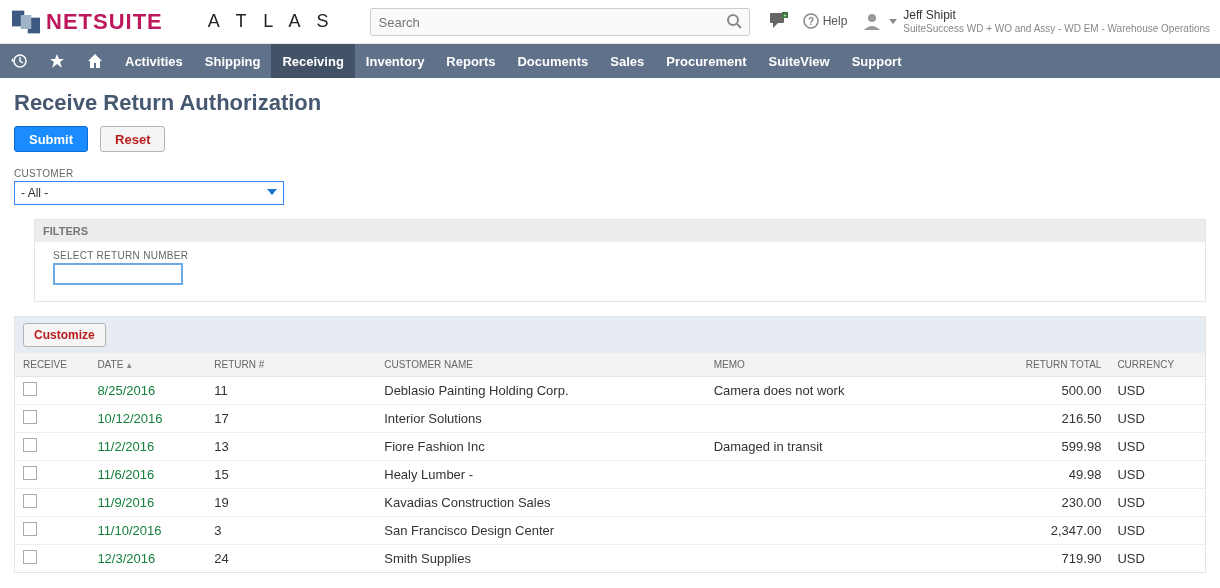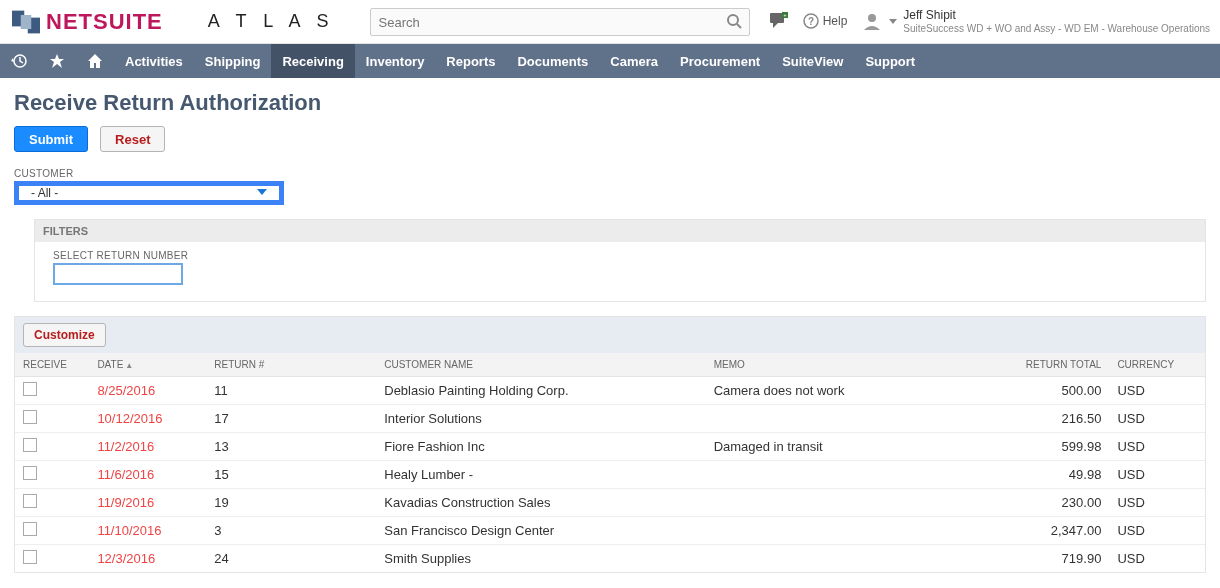--- a/index.html
+++ b/index.html
@@ -30,37 +30,37 @@
 
   
   .page { padding: 12px 14px 30px 14px; }
   .page-title { font-size: 22px; font-weight: 700; color: #465870; margin-bottom: 10px; }
   .btnrow { display: flex; gap: 12px; margin-bottom: 16px; }
   .btn { height: 26px; padding: 0 14px; border-radius: 3px; font-size: 13px; font-weight: 700; cursor: pointer; border: 1px solid; }
   .btn-primary { background: #1a8cff; border-color: #0a6cd6; color: #fff; }
   .btn-default { background: #f5f5f5; border-color: #b5b5b5; color: #b91c1c; }
 
   .field-label { font-size: 10px; color: #666; letter-spacing: 0.3px; margin-bottom: 2px; }
-  .customer-select { position: relative; width: 270px; height: 24px; border: 5px solid #3b82f6; background: #fff; display: flex; align-items: center; padding: 0 12px; cursor: pointer; margin-bottom: 14px; }
+  .customer-select { position: relative; width: 270px; height: 24px; border: 1px solid #3b82f6; background: #fff; display: flex; align-items: center; padding: 0 6px; cursor: pointer; margin-bottom: 14px; }
   .customer-select .caret { margin-left: auto; color: #1976d2; }
 
   .filters-panel { border: 1px solid #e4e4e4; background: #fff; margin-left: 20px; margin-bottom: 14px; }
   .filters-head { background: #ececec; padding: 5px 8px; font-size: 11px; font-weight: 700; color: #777; }
   .filters-body { padding: 8px 18px 16px 18px; }
   .return-input { width: 130px; height: 22px; border: 2px solid #6fa8e6; padding: 0 4px; font-size: 12px; outline: none; }
 
   .grid-wrap { border: 1px solid #e4e4e4; }
   .grid-toolbar { background: #e7ecf2; padding: 6px 8px; }
   .btn-small { height: 24px; padding: 0 10px; font-size: 12px; }
 
   table.grid { width: 100%; border-collapse: collapse; }
   table.grid th { background: #f3f3f3; font-size: 10px; font-weight: 400; color: #666; text-align: left; padding: 6px 8px; border-bottom: 1px solid #e4e4e4; text-transform: uppercase; }
   table.grid th.right, table.grid td.right { text-align: right; }
   table.grid td { font-size: 13px; padding: 5px 8px; border-bottom: 1px solid #eee; color: #333; }
-  table.grid td.linkish { color: #ef4444; }
+  table.grid td.linkish { color: #15803d; }
   table.grid tr:last-child td { border-bottom: none; }
   .chk { width: 14px; height: 14px; border: 1px solid #aaa; display: inline-block; cursor: pointer; background: #fff; }
   .sort-asc { font-size: 8px; vertical-align: middle; margin-left: 2px; color: #888; }
 
   .col-receive { width: 70px; }
   .col-date { width: 110px; }
   .col-return { width: 160px; }
   .col-customer { width: 310px; }
   .col-memo { width: 260px; }
   .col-total { width: 120px; }
@@ -138,21 +138,21 @@
         <polygon points="9,2 2,9 4,9 4,16 8,16 8,11 10,11 10,16 14,16 14,9 16,9"></polygon>
       </svg>
   </div>
   <div id="nav-items" style="display:flex;height:100%;">
       <div class="nav-item">Activities</div>
       <div class="nav-item">Shipping</div>
       <div class="nav-item active">Receiving</div>
       <div class="nav-item">Inventory</div>
       <div class="nav-item">Reports</div>
       <div class="nav-item">Documents</div>
-      <div class="nav-item">Camera</div>
+      <div class="nav-item">Sales</div>
       <div class="nav-item">Procurement</div>
       <div class="nav-item">SuiteView</div>
       <div class="nav-item">Support</div>
     </div>
 </div>
 
 <div class="page">
   <div class="page-title">Receive Return Authorization</div>
 
   <div class="btnrow">

